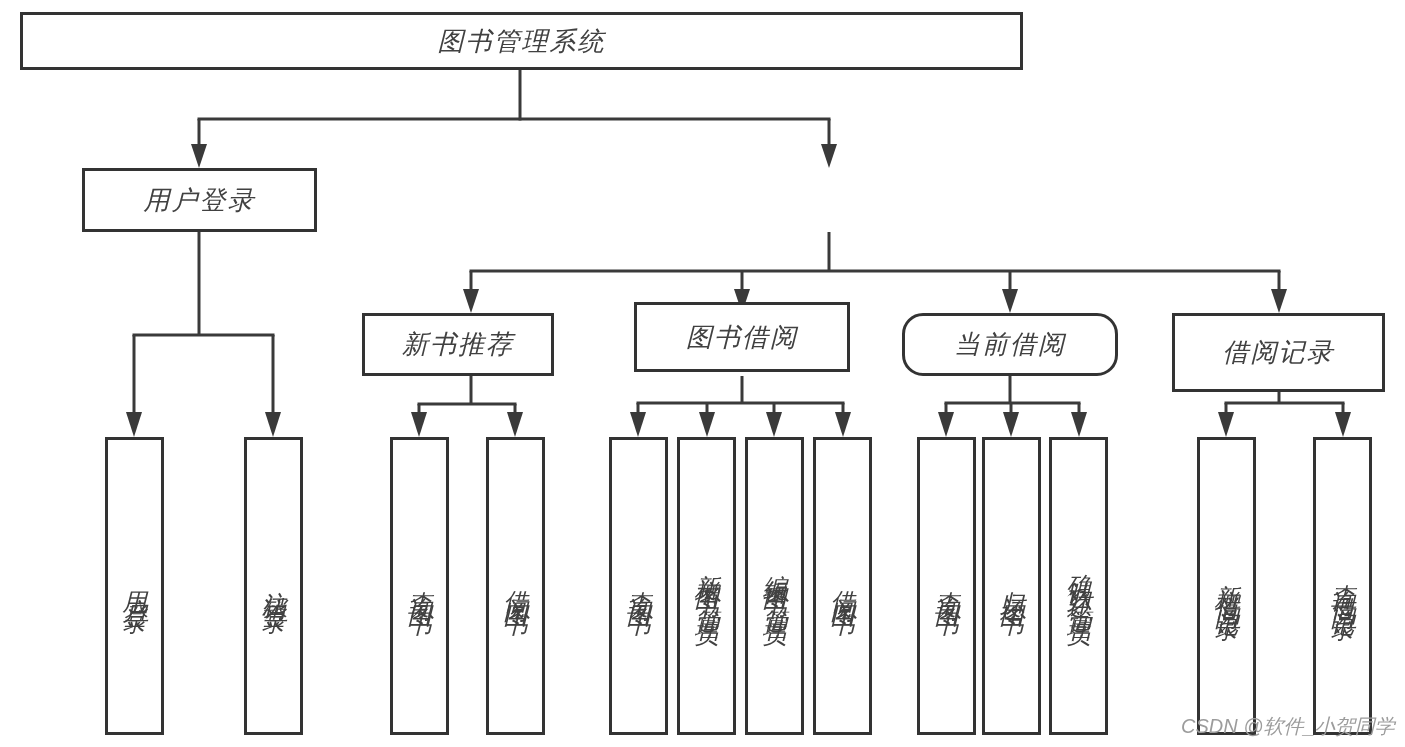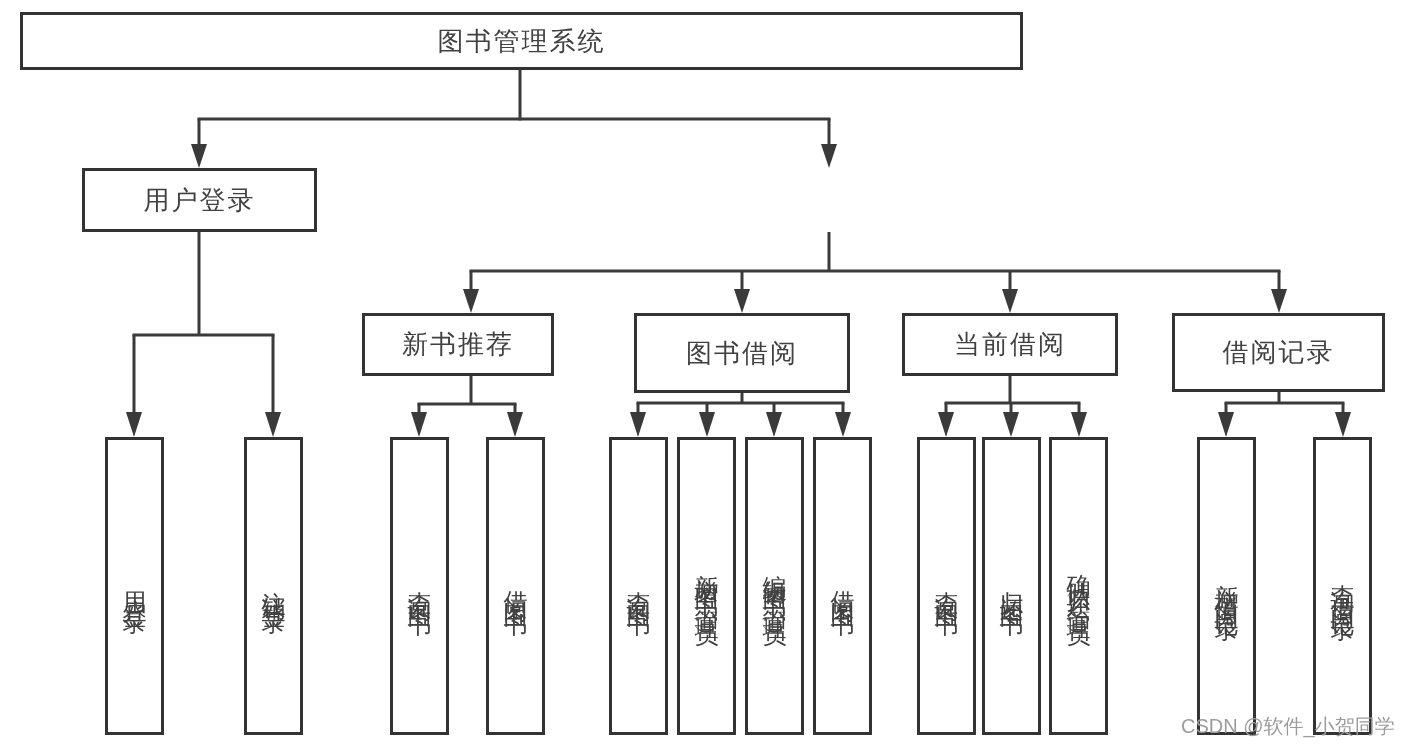--- a/index.html
+++ b/index.html
@@ -2,20 +2,21 @@
 <html><head>
 <meta charset="utf-8">
 <style>
   html,body{margin:0;padding:0;background:#ffffff;}
   .canvas{
     position:relative;
     width:1405px;height:747px;
     background:#ffffff;
     font-family:"Liberation Sans","DejaVu Sans",sans-serif;
     overflow:hidden;
+    font-style:italic;
   }
   .connectors{
     position:absolute;left:0;top:0;width:1405px;height:747px;
     pointer-events:none;
   }
   .connectors line{stroke:#3a3a3a;stroke-width:3;}
   .connectors polygon{fill:#3a3a3a;stroke:none;}
   .box{
     position:absolute;
     box-sizing:border-box;
@@ -117,22 +118,22 @@
       <line x1="1343" y1="403" x2="1343" y2="414"></line>
         <polygon points="1335,412 1351,412 1343,437"></polygon>
     </g>
   </svg>
 
   <div class="box hlabel" style="left:20px;top:12px;width:1003px;height:58px;">图书管理系统</div>
 
   <div class="box hlabel" style="left:82px;top:168px;width:235px;height:64px;">用户登录</div>
 
   <div class="box hlabel" style="left:362px;top:313px;width:192px;height:63px;">新书推荐</div>
-  <div class="box hlabel" style="left:634px;top:313px;width:216px;height:80px;text-align:right;">图书借阅</div>
-  <div class="box hlabel" style="left:902px;top:313px;width:216px;height:63px;">当前借阅</div>
+  <div class="box hlabel" style="left:634px;top:302px;width:216px;height:70px;text-align:right;">图书借阅</div>
+  <div class="box hlabel" style="left:902px;top:313px;width:216px;height:63px;border-radius:21px;">当前借阅</div>
   <div class="box hlabel" style="left:1172px;top:313px;width:213px;height:79px;">借阅记录</div>
 
   <div class="box leaf" style="left:105px;">用户登录</div>
   <div class="box leaf" style="left:244px;">注销登录</div>
 
   <div class="box leaf" style="left:390px;">查询图书</div>
   <div class="box leaf" style="left:486px;">借阅图书</div>
 
   <div class="box leaf" style="left:609px;">查询图书</div>
   <div class="box leaf" style="left:677px;">新增图书（管理员）</div>

